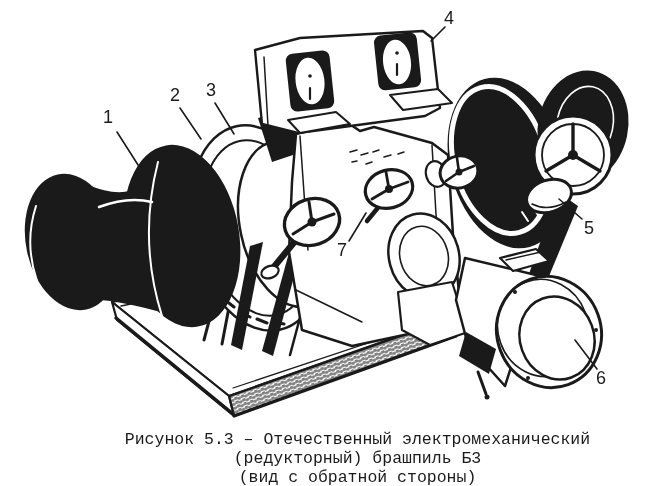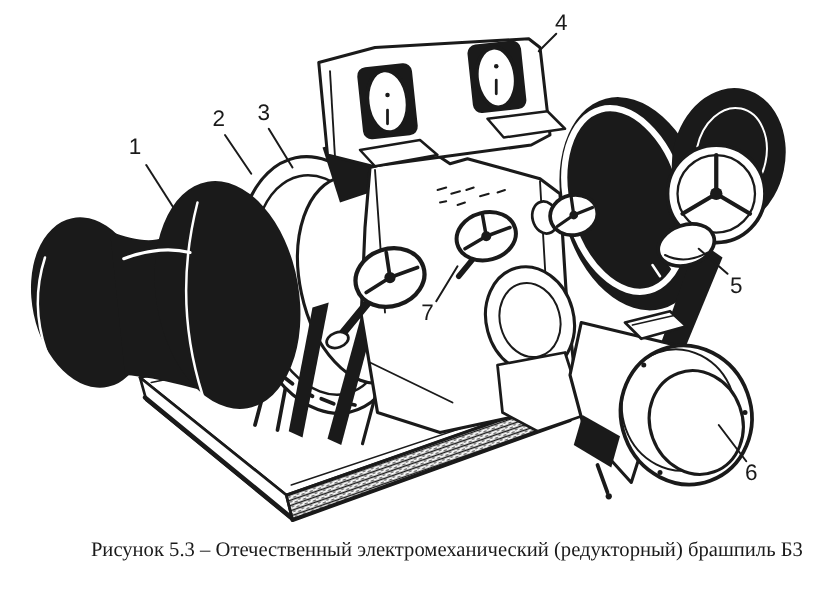--- a/index.html
+++ b/index.html
@@ -13,21 +13,21 @@
   .drawing svg{display:block;width:658px;height:424px;color:var(--ink,#1a1a1a);}
   .callout{
     position:absolute;
     font:18px/18px "Liberation Sans", sans-serif;
     color:var(--ink,#1a1a1a);
     user-select:none;
   }
   .caption{
     position:absolute;left:13px;right:0;top:430px;
     text-align:center;
-    font-family:Liberation Serif, serif;
+    font-family:Liberation Mono, monospace;
     font-size:16.5px;line-height:19px;
     color:var(--ink,#1a1a1a);
     padding-left:44px;
   }
 </style>
 </head>
 <body>
 
 <div class="drawing">
   <svg viewBox="0 0 658 424" stroke-linecap="round" stroke-linejoin="round">
@@ -191,13 +191,14 @@
   <div class="callout" style="left:170px;top:86px">2</div>
   <div class="callout" style="left:206px;top:81px">3</div>
   <div class="callout" style="left:444px;top:9px">4</div>
   <div class="callout" style="left:584px;top:219px">5</div>
   <div class="callout" style="left:596px;top:369px">6</div>
   <div class="callout" style="left:337px;top:241px">7</div>
 </div>
 
 <div class="caption">
   <div>Рисунок 5.3 – Отечественный электромеханический (редукторный) брашпиль Б3</div>
+  <div>(вид с обратной стороны)</div>
 </div>
 
 </body></html>

